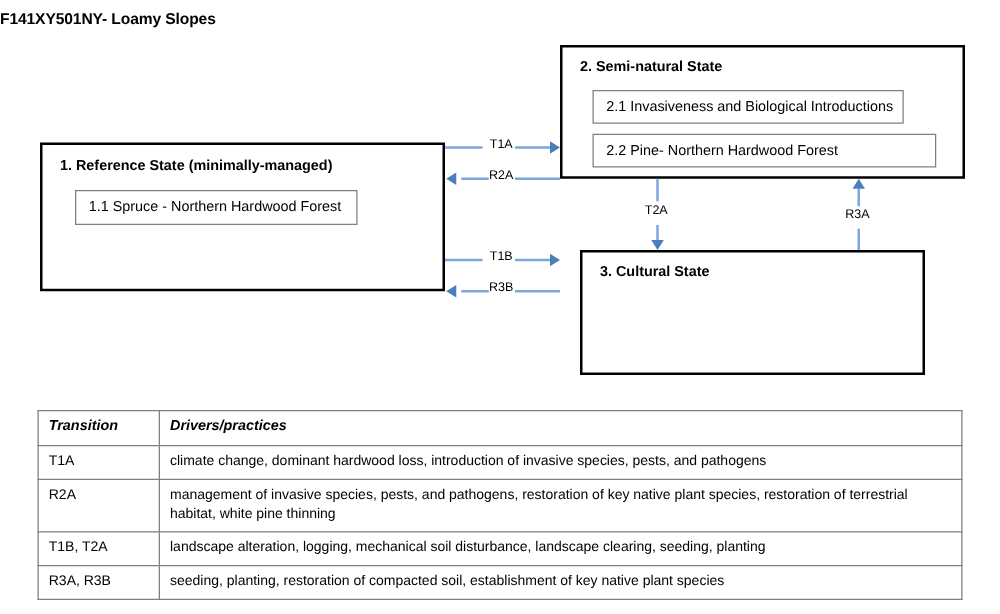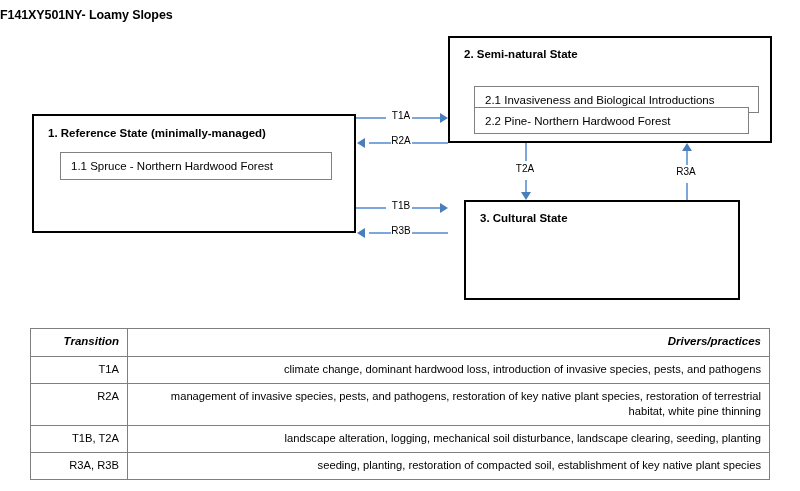--- a/index.html
+++ b/index.html
@@ -110,45 +110,45 @@
     top: 328px;
     width: 740px;
     border-collapse: collapse;
     table-layout: fixed;
   }
   #drivers-table td, #drivers-table th {
     border: 1px solid #7F7F7F;
     padding: 5px 8px 6px 8px;
     font-size: 11.2px;
     vertical-align: top;
-    text-align: right;
+    text-align: left;
     line-height: 1.35;
   }
   #drivers-table thead th {
     font-weight: bold;
     font-style: italic;
     font-size: 11.5px;
   }
   .col-transition { width: 80px; }
 </style>
 </head>
 <body>
 
 <div id="page-title">F141XY501NY- Loamy Slopes</div>
 
 <div class="state-box" id="state-1">
   <div class="state-heading" style="left:14px; top:11px;">1.  Reference State (minimally-managed)</div>
-  <div class="sub-box" style="left:26px; top:36px; width:272px; height:28px;">
+  <div class="sub-box" style="left:26px; top:36px; width:226px; height:28px;">
     <span>1.1  Spruce - Northern Hardwood Forest</span>
   </div>
 </div>
 
 <div class="state-box" id="state-2">
   <div class="state-heading" style="left:14px; top:10px;">2.  Semi-natural State</div>
-  <div class="sub-box" style="left:24px; top:48px; width:285px; height:27px;">
+  <div class="sub-box" style="left:24px; top:34px; width:249px; height:27px;">
     <span>2.1  Invasiveness and Biological Introductions</span>
   </div>
   <div class="sub-box" style="left:24px; top:69px; width:275px; height:27px;">
     <span>2.2  Pine- Northern Hardwood Forest</span>
   </div>
 </div>
 
 <div class="state-box" id="state-3">
   <div class="state-heading" style="left:14px; top:10px;">3.  Cultural State</div>
 </div>

